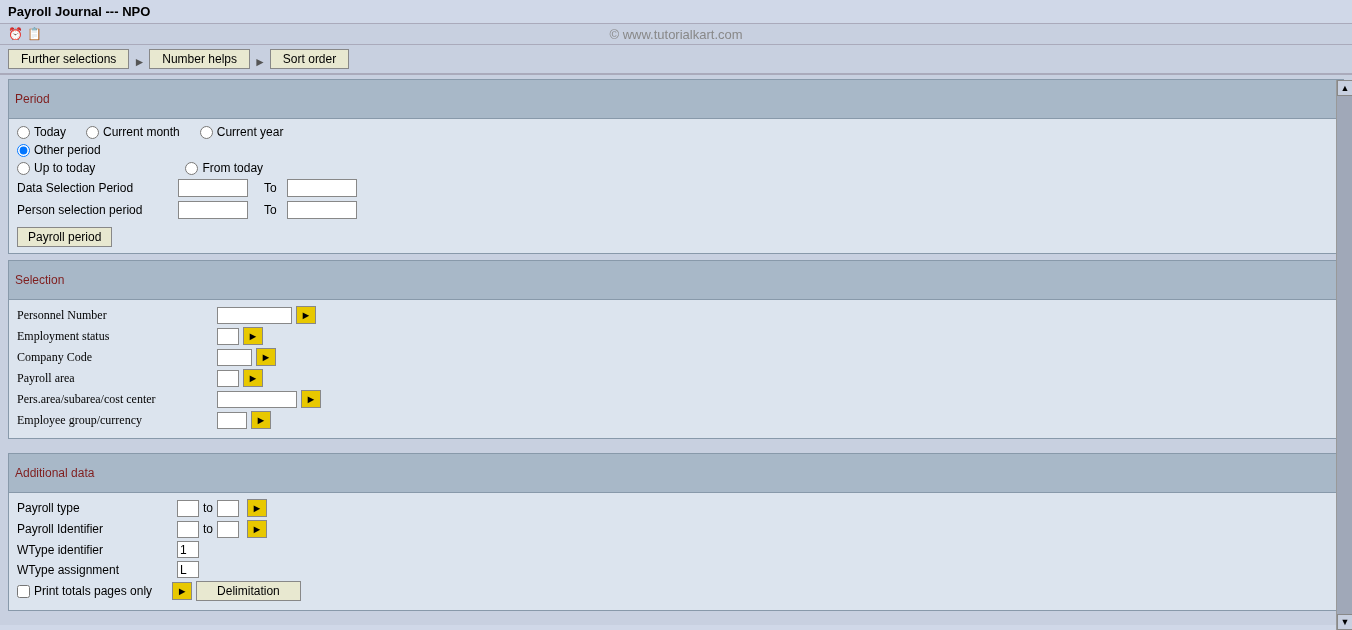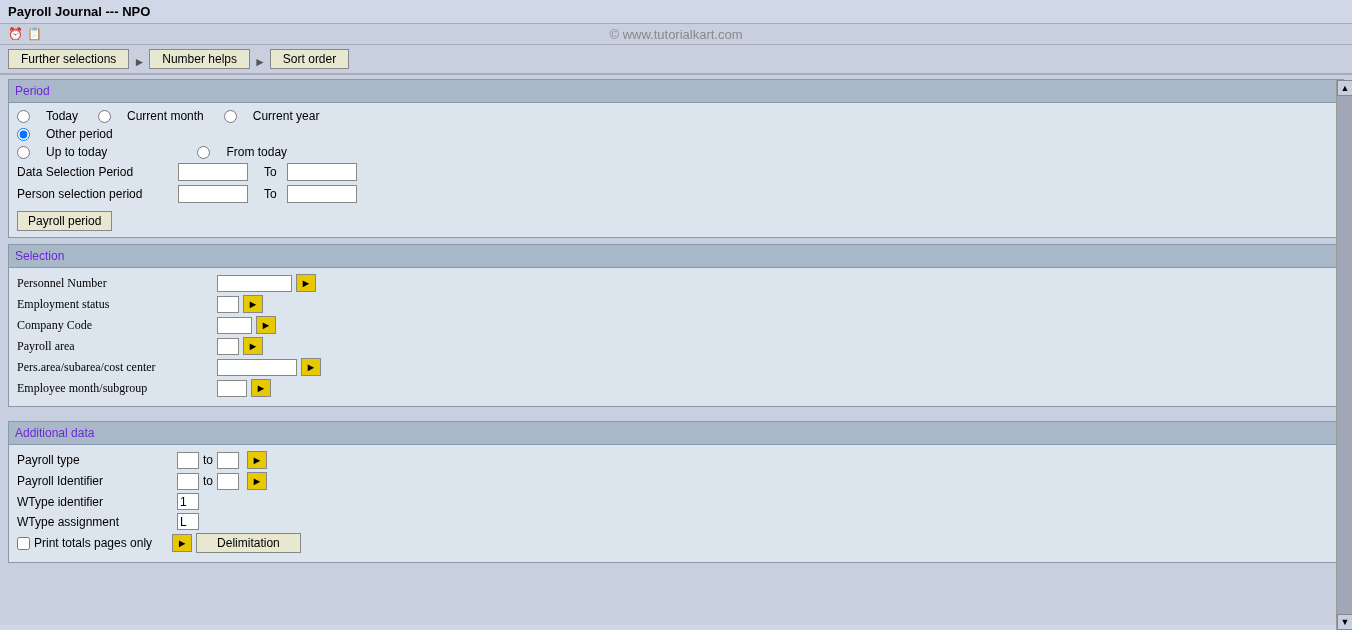--- a/index.html
+++ b/index.html
@@ -59,40 +59,40 @@
       overflow-y: auto;
       position: relative;
     }
     .section {
       background: #c8d0e0;
       margin-bottom: 6px;
     }
     .section-header {
       background: #a8b8c8;
       border: 1px solid #8899aa;
-      padding: 4px 6px;
-      font-size: 12px;
-      color: #6d28d9;
+      padding: 12px 6px;
+      font-size: 12px;
+      color: #7f1d1d;
     }
     .section-body {
       background: #dce4ee;
       border: 1px solid #8899aa;
       border-top: none;
       padding: 6px 8px;
     }
     .period-row {
       display: flex;
       align-items: center;
       gap: 20px;
       margin-bottom: 4px;
     }
     .radio-label {
       display: flex;
       align-items: center;
-      gap: 16px;
+      gap: 4px;
       cursor: pointer;
     }
     .field-row {
       display: flex;
       align-items: center;
       margin-bottom: 4px;
       gap: 6px;
     }
     .field-label {
       width: 155px;
@@ -325,21 +325,21 @@
         <span class="arrow-btn">►</span>
       </div>
 
       <div class="selection-row">
         <span class="sel-label">Pers.area/subarea/cost center</span>
         <input type="text" class="sel-input" style="width: 80px;">
         <span class="arrow-btn">►</span>
       </div>
 
       <div class="selection-row">
-        <span class="sel-label">Employee month/subgroup</span>
+        <span class="sel-label">Employee group/currency</span>
         <input type="text" class="sel-input" style="width: 30px;">
         <span class="arrow-btn">►</span>
       </div>
 
     </div>
   </div>
 
   <div style="height:8px;"></div>
 
   <div class="section">

